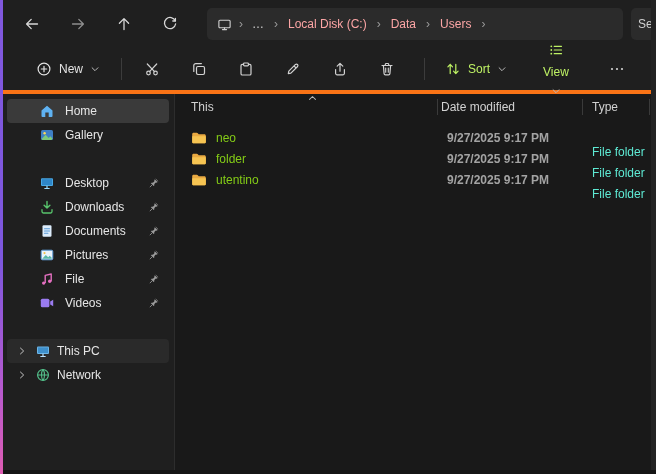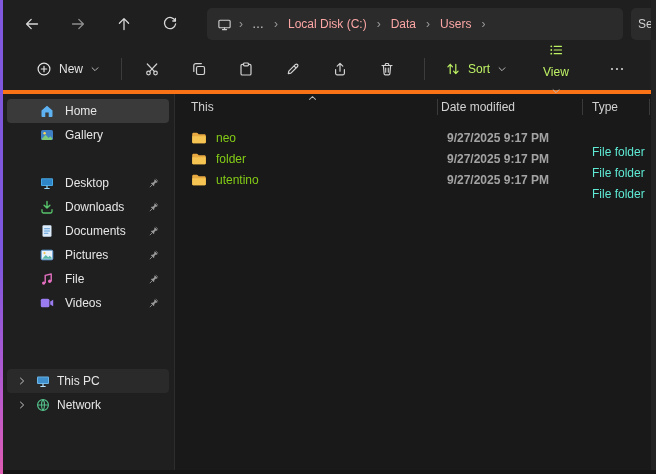--- a/index.html
+++ b/index.html
@@ -42,21 +42,21 @@
     border-radius:5px; color:#bef264; flex:0 0 auto; }
   .caret { color:#b9b9b9; display:flex; align-items:center; }
 
   
   .split { flex:1 1 auto; display:flex; min-height:0; }
   .sidebar { flex:0 0 172px; width:172px; background:#1f1f1f; padding-top:5px;
     border-right:1px solid #2d2d2d; overflow:hidden; }
   .side-item { height:24px; display:flex; align-items:center; gap:10px;
     padding-left:32px; margin:0 5px 0 4px; border-radius:4px; position:relative; color:#e6e6e6; }
   .side-item.selected { background:#3a3a3a; }
-  .side-item.hover { background:#2a2a2a;margin-top:30px; }
+  .side-item.hover { background:#2a2a2a; }
   .side-item .ico { display:flex; align-items:center; flex:0 0 16px; }
   .side-item .pin { position:absolute; right:9px; top:6px; color:#9d9d9d; display:flex; }
   .side-gap { height:24px; }
   .tree-item { padding-left:8px; gap:6px; }
   .tree-chev { color:#c3c3c3; display:flex; align-items:center; width:14px; justify-content:center; }
 
   
   .main { flex:1 1 auto; background:#191919; position:relative; min-width:0; }
   .cols-header { height:26px; display:flex; align-items:center; padding-left:16px;
     color:#d2d2d2; position:relative; }

